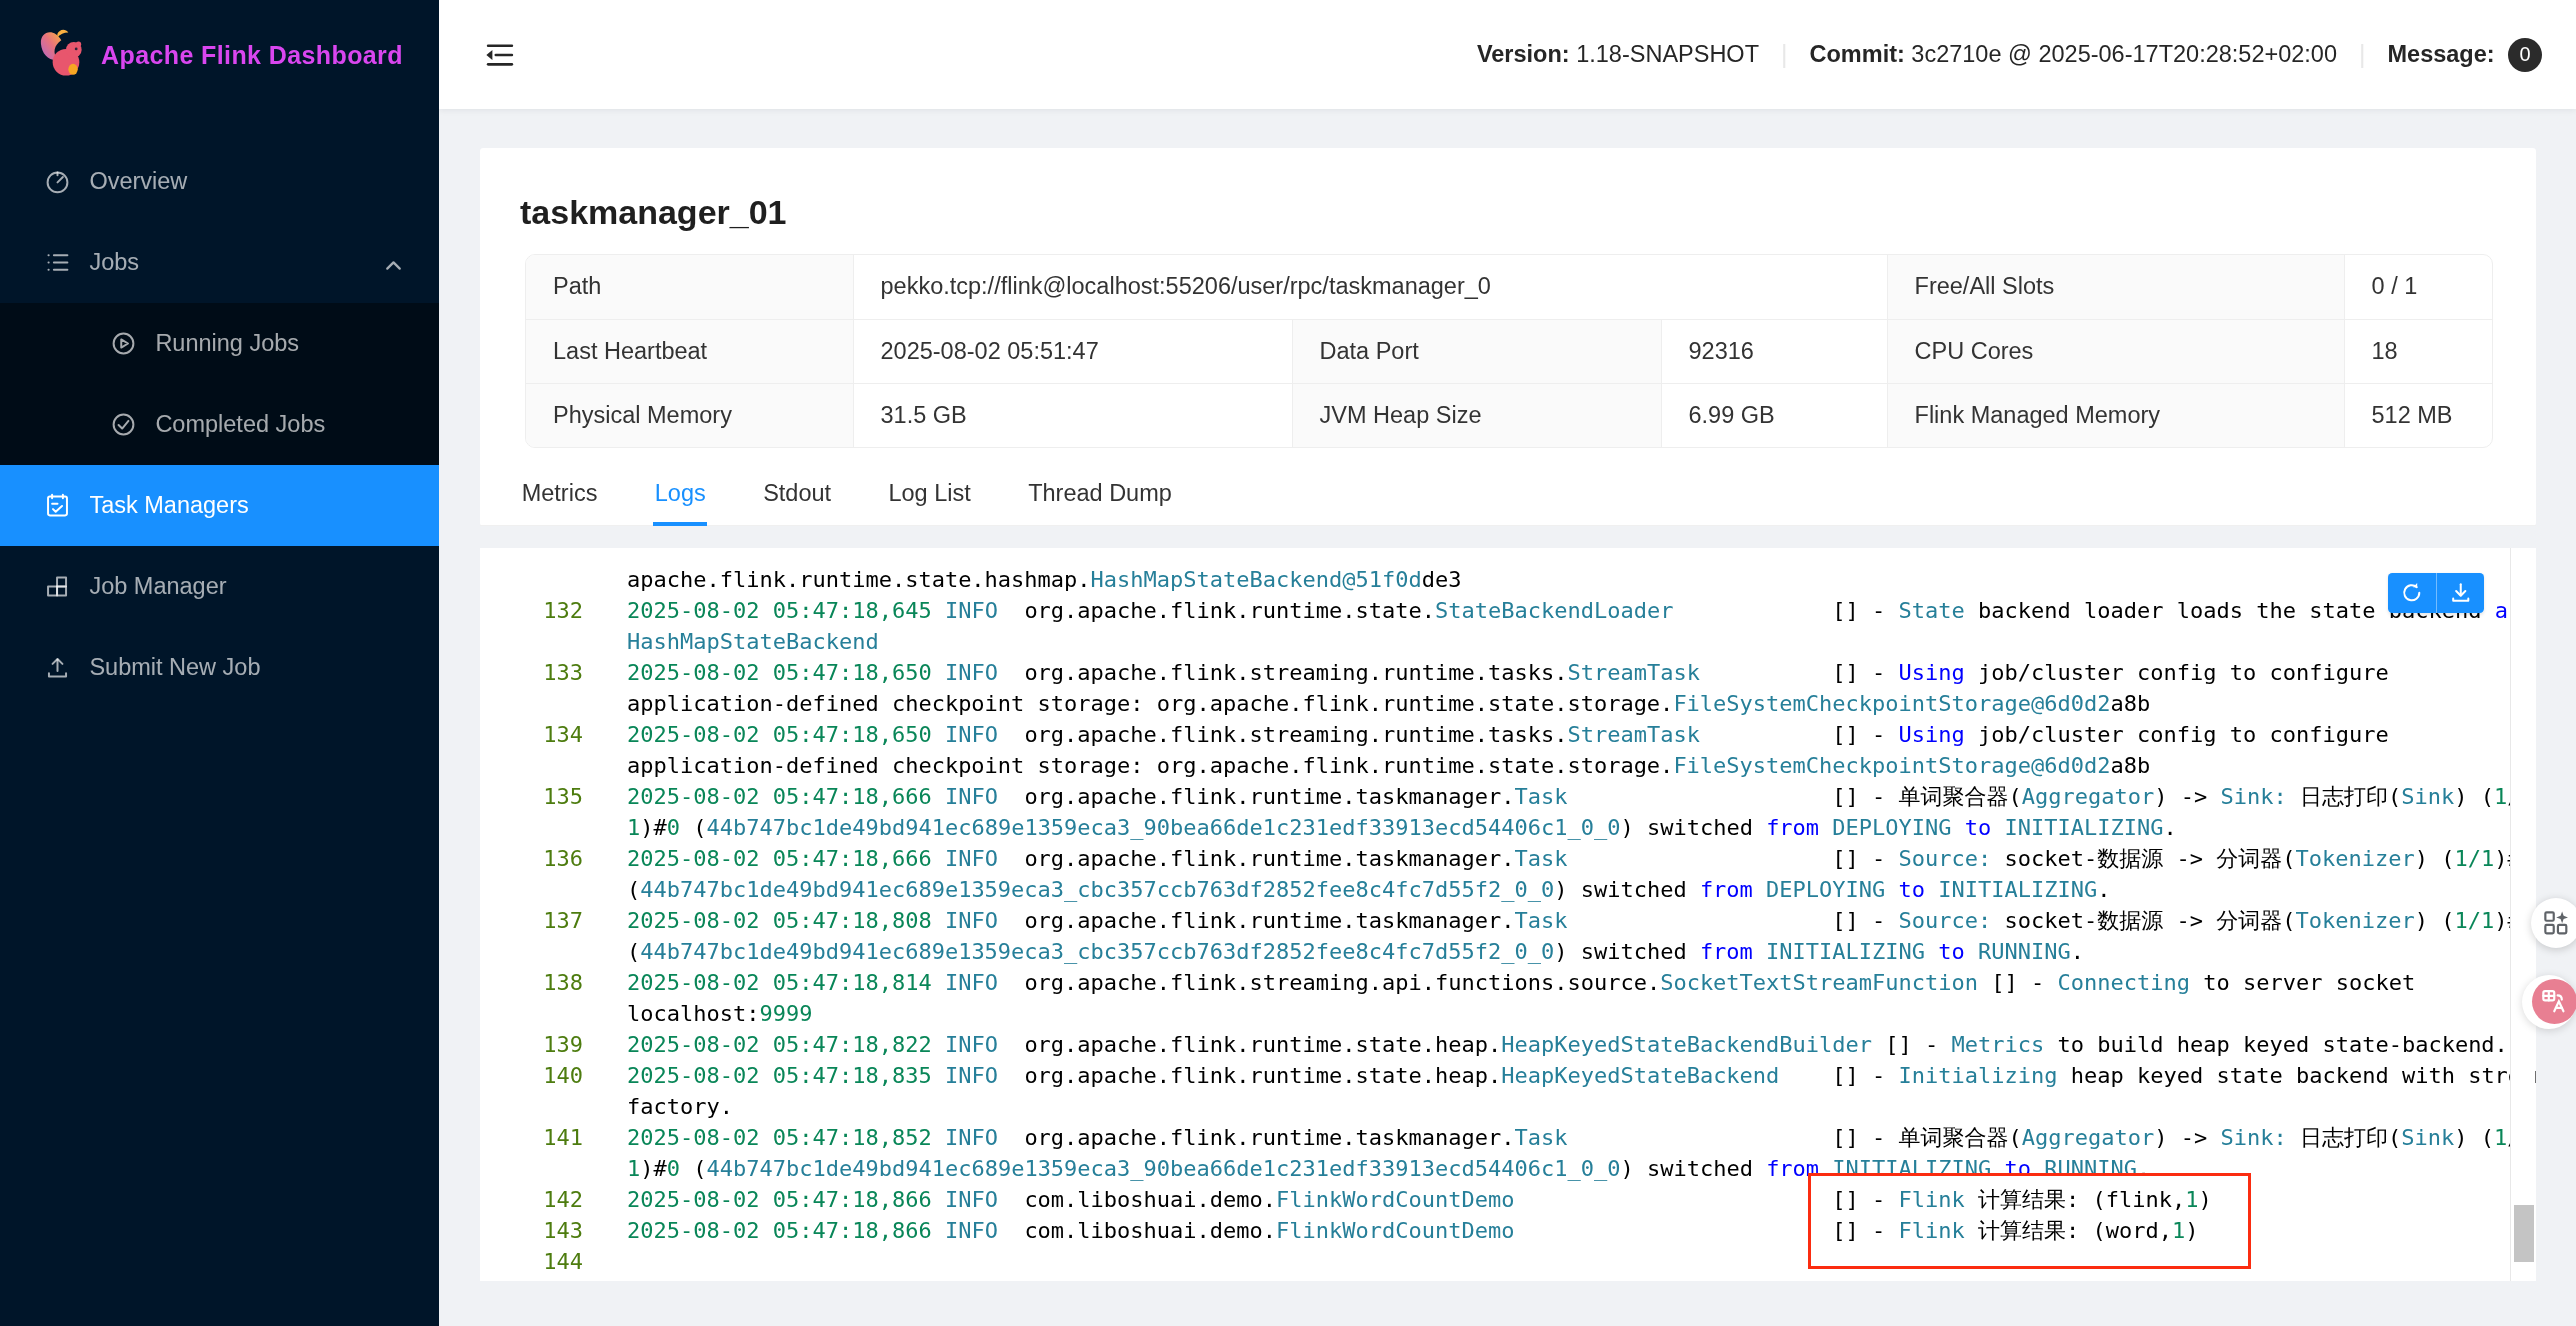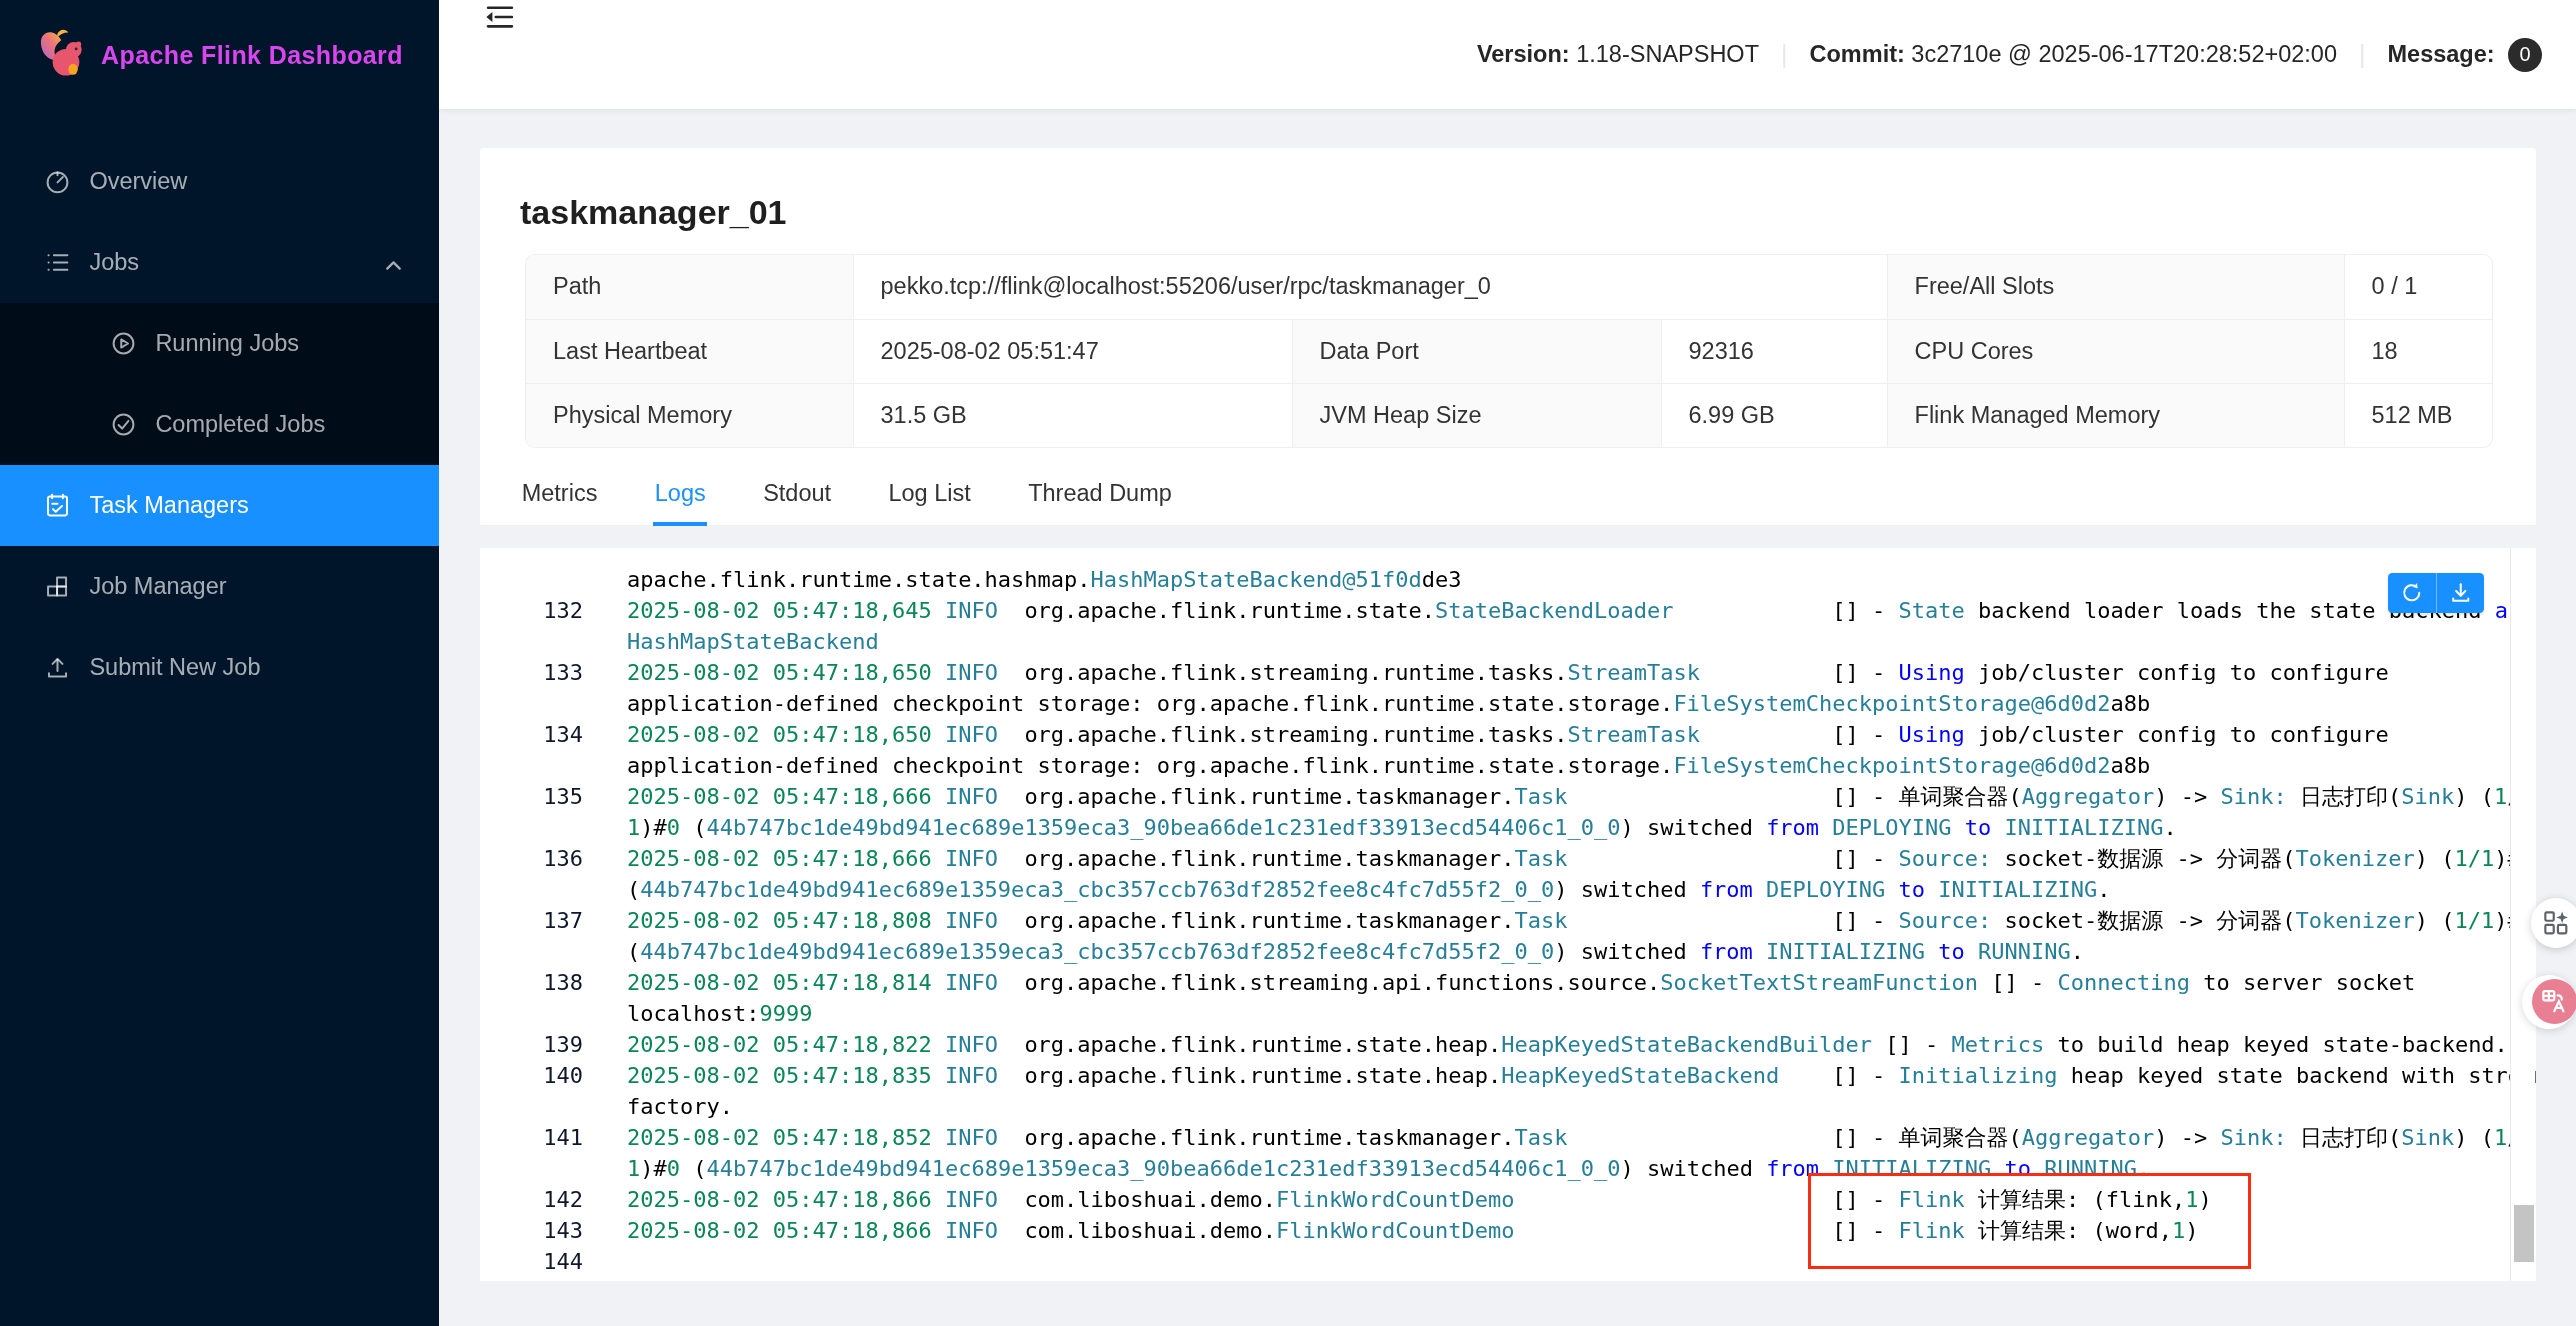--- a/index.html
+++ b/index.html
@@ -12,21 +12,21 @@
   .logo-row .brand { color:#d946ef; font-size:25px; font-weight:bold; margin-left:17px; letter-spacing:0.4px; }
   .menu { margin-top:30px; list-style:none; }
   .menu-item { height:81px; display:flex; align-items:center; padding-left:44px; color:rgba(255,255,255,0.65); font-size:23.5px; position:relative; cursor:pointer; }
   .menu-item .mi-icon { width:27px; height:27px; margin-right:18.4px; flex:0 0 auto; }
   .menu-item.sub { padding-left:110px; background:#000c17; }
   .menu-item.selected { background:#1890ff; color:#ffffff; }
   .menu-item svg { stroke:currentColor; fill:none; stroke-width:2.2; stroke-linecap:round; stroke-linejoin:round; width:27px; height:27px; }
   .chev { position:absolute; right:37px; top:50%; transform:translateY(-50%); width:22px; height:22px; }
 
   
-  .header { position:absolute; left:439px; top:0; width:2137px; height:109px; background:#ffffff; box-shadow:0 1.7px 6.7px rgba(0,21,41,0.08); display:flex; justify-content:space-between; padding:0 34px 0 44px; z-index:4; }
+  .header { position:absolute; left:439px; top:0; width:2137px; height:109px; background:#ffffff; box-shadow:0 1.7px 6.7px rgba(0,21,41,0.08); display:flex; align-items:center; justify-content:space-between; padding:0 34px 0 44px; z-index:4; }
   .fold-btn { width:34px; height:34px; cursor:pointer; }
   .fold-btn svg { stroke:#262626; stroke-width:3; stroke-linecap:round; width:34px; height:34px; }
   .hdr-info { display:flex; align-items:center; font-size:23.5px; color:#262626; }
   .hdr-info b { font-weight:bold; }
   .hdr-sep { color:#e8e8e8; margin:0 22px; font-size:25px; }
   .badge { display:inline-flex; align-items:center; justify-content:center; min-width:34px; height:34px; border-radius:17px; background:#2b2b2b; color:#ffffff; font-size:20px; margin-left:13.4px; }
 
   
   .card { position:absolute; left:480px; top:148px; width:2056px; height:378px; background:#ffffff; border-radius:3.4px; z-index:2; }
   .card-title { padding:45px 0 0 40px; font-size:34px; font-weight:600; color:#1f1f1f; }
@@ -39,21 +39,21 @@
 
   .tabbar { position:absolute; left:0; bottom:0; width:100%; padding:0 40px; border-bottom:0.8px solid #f0f0f0; display:flex; gap:54px; }
   .tab { font-size:23.5px; color:#333333; padding:0 1.7px 18.4px 1.7px; position:relative; cursor:pointer; }
   .tab.active { color:#1890ff; }
   .tab.active::after { content:""; position:absolute; left:0; right:0; bottom:-0.8px; height:3.4px; background:#1890ff; }
 
   
   .logpanel { position:absolute; left:480px; top:548px; width:2056px; height:733px; background:#ffffff; overflow:hidden; z-index:2; }
   .logrows { position:absolute; left:0; top:16px; right:27px; font-family:"DejaVu Sans Mono", monospace; font-size:22px; line-height:31px; }
   .lrow { white-space:pre; }
-  .ln { display:inline-block; width:103px; text-align:right; color:#0f172a; }
+  .ln { display:inline-block; width:103px; text-align:right; color:#4d7c0f; }
   .code { margin-left:44px; color:#000000; }
   .sc { color:#267f99; }
   .sn { color:#098658; }
   .sk { color:#0000ff; }
 
   .vscroll { position:absolute; top:0; right:0.8px; width:25px; height:100%; background:#ffffff; border-left:0.8px solid #e8e8e8; }
   .vthumb { position:absolute; left:2.5px; top:657px; width:20px; height:57px; background:#c4c4c4; }
 
   .logbtns { position:absolute; top:25px; right:52px; display:flex; border-radius:4.2px; overflow:hidden; box-shadow:0 1.7px 3.4px rgba(0,0,0,0.1); }
   .logbtn { width:48px; height:40px; background:#1890ff; display:flex; align-items:center; justify-content:center; cursor:pointer; }

